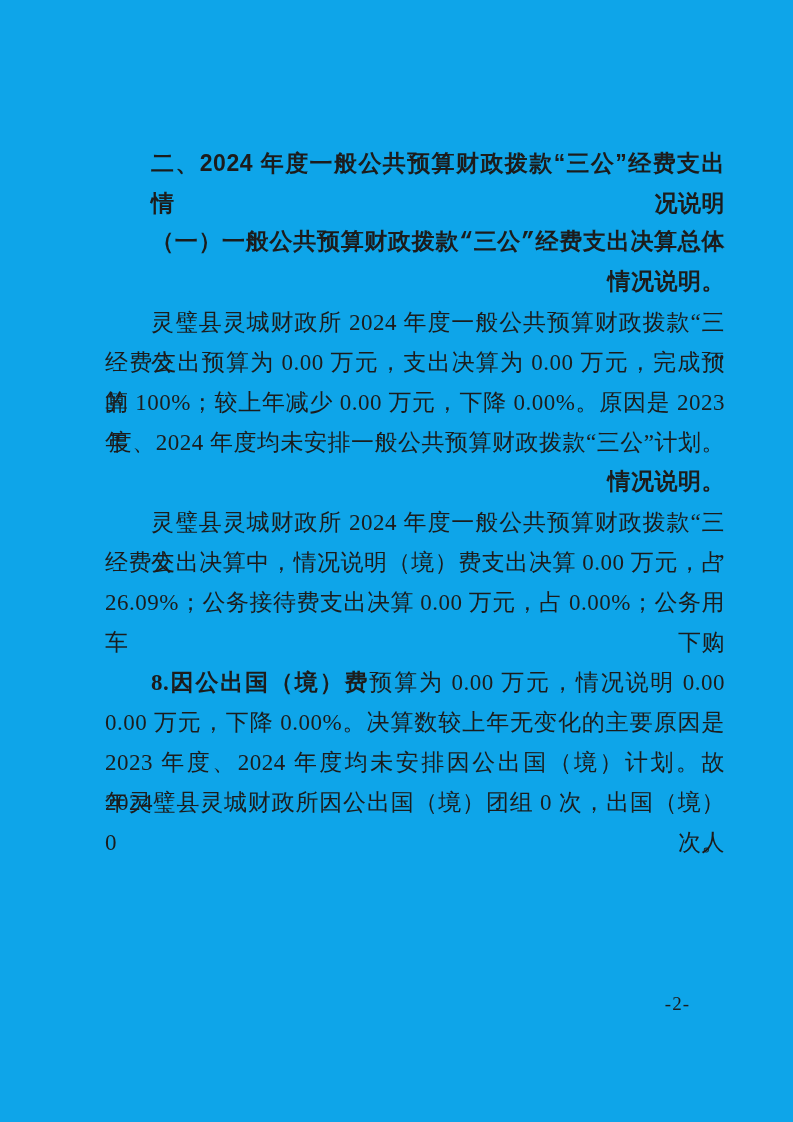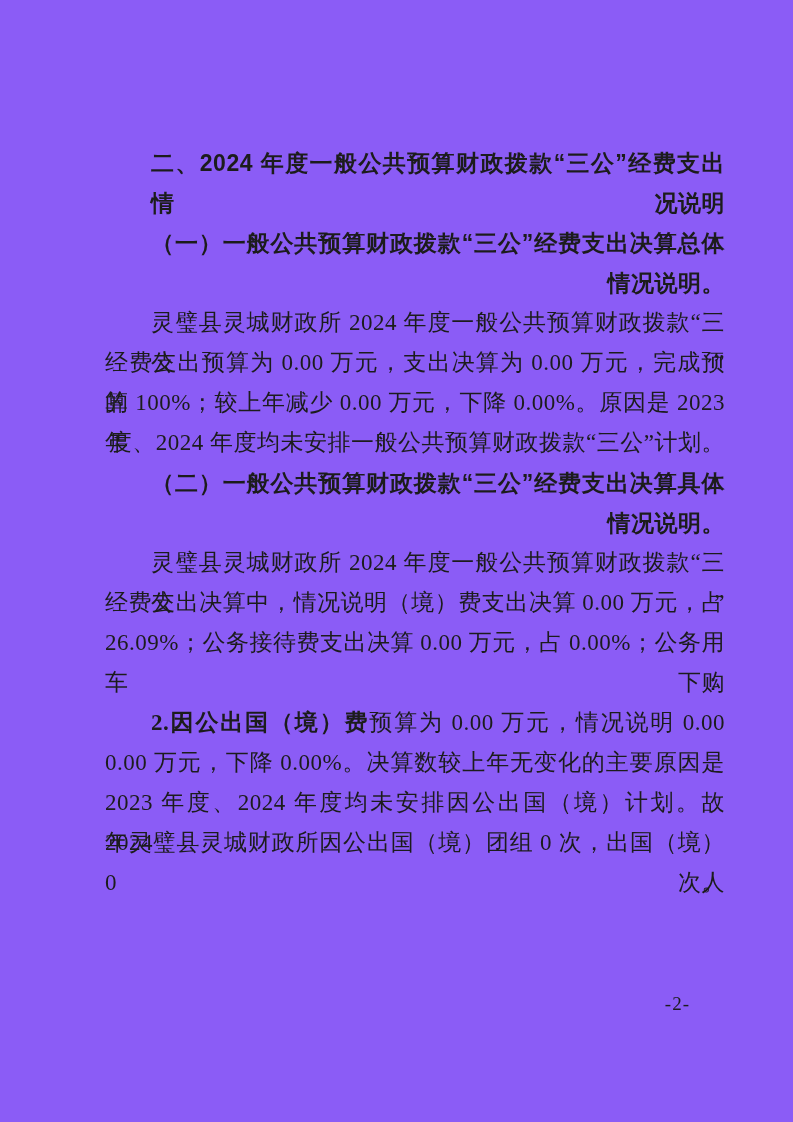--- a/index.html
+++ b/index.html
@@ -4,21 +4,21 @@
 <style>
   * { margin: 0; padding: 0; box-sizing: border-box; }
   html, body { background: #ffffff; }
   body {
     width: 793px; height: 1122px;
     font-family: "Liberation Serif", "DejaVu Serif", serif;
   }
   .page {
     position: relative;
     width: 793px; height: 1122px;
-    background: #8b5cf6;
+    background: #0ea5e9;
     color: #1c1c1c;
     overflow: hidden;
   }
   .doc-body {
     position: absolute;
     left: 105px; top: 143px;
     width: 620px;
   }
   .line {
     height: 40px;
@@ -31,21 +31,21 @@
     text-align: justify;
     text-align-last: justify;
     text-justify: inter-character;
   }
   .line.indent { padding-left: 46px; }
   .p-h1 .line {
     font-family: "Liberation Sans", "DejaVu Sans", sans-serif;
     font-weight: bold;
   }
   .p-h2 .line {
-    font-family: Liberation Sans, sans-serif;
+    font-family: Liberation Mono, monospace;
     font-weight: bold;
   }
   .seg-bold { font-weight: bold; }
   .footer-page-number {
     position: absolute;
     top: 991px;
     right: 103px;
     font-size: 19px;
     line-height: 26px;
     letter-spacing: 1px;
@@ -65,31 +65,30 @@
         <div class="line indent fill"><span class="seg seg-bold">（一）一般公共预算财政拨款“三公”经费支出决算总体</span></div>
         <div class="line"><span class="seg seg-bold">情况说明。</span></div>
       </div>
       <div class="paragraph p-body">
         <div class="line indent fill"><span class="seg">灵璧县灵城财政所 2024 年度一般公共预算财政拨款“三公”</span></div>
         <div class="line fill"><span class="seg">经费支出预算为 0.00 万元，支出决算为 0.00 万元，完成预算</span></div>
         <div class="line fill"><span class="seg">的 100%；较上年减少 0.00 万元，下降 0.00%。原因是 2023 年</span></div>
         <div class="line"><span class="seg">度、2024 年度均未安排一般公共预算财政拨款“三公”计划。</span></div>
       </div>
       <div class="paragraph p-h2">
-        <div class="line indent fill"><span class="seg seg-bold">（二）一般公共预算财政拨款“三公”经费支出决算具体</span></div>
         <div class="line"><span class="seg seg-bold">情况说明。</span></div>
       </div>
       <div class="paragraph p-body">
         <div class="line indent fill"><span class="seg">灵璧县灵城财政所 2024 年度一般公共预算财政拨款“三公”</span></div>
         <div class="line fill"><span class="seg">经费支出决算中，情况说明（境）费支出决算 0.00 万元，占</span></div>
         <div class="line fill"><span class="seg">26.09%；公务接待费支出决算 0.00 万元，占 0.00%；公务用车购</span></div>
         <div class="line"><span class="seg">下：</span></div>
       </div>
       <div class="paragraph p-body">
-        <div class="line indent fill"><span class="seg seg-bold">2.因公出国（境）费</span><span class="seg">预算为 0.00 万元，情况说明 0.00</span></div>
+        <div class="line indent fill"><span class="seg seg-bold">8.因公出国（境）费</span><span class="seg">预算为 0.00 万元，情况说明 0.00</span></div>
         <div class="line fill"><span class="seg">0.00 万元，下降 0.00%。决算数较上年无变化的主要原因是</span></div>
         <div class="line fill"><span class="seg">2023 年度、2024 年度均未安排因公出国（境）计划。故 2024</span></div>
         <div class="line fill"><span class="seg">年灵璧县灵城财政所因公出国（境）团组 0 次，出国（境）0 人</span></div>
         <div class="line"><span class="seg">次。</span></div>
       </div>
     </div>
   <div class="footer-page-number">-2-</div>
 </div>
 
 </body></html>

